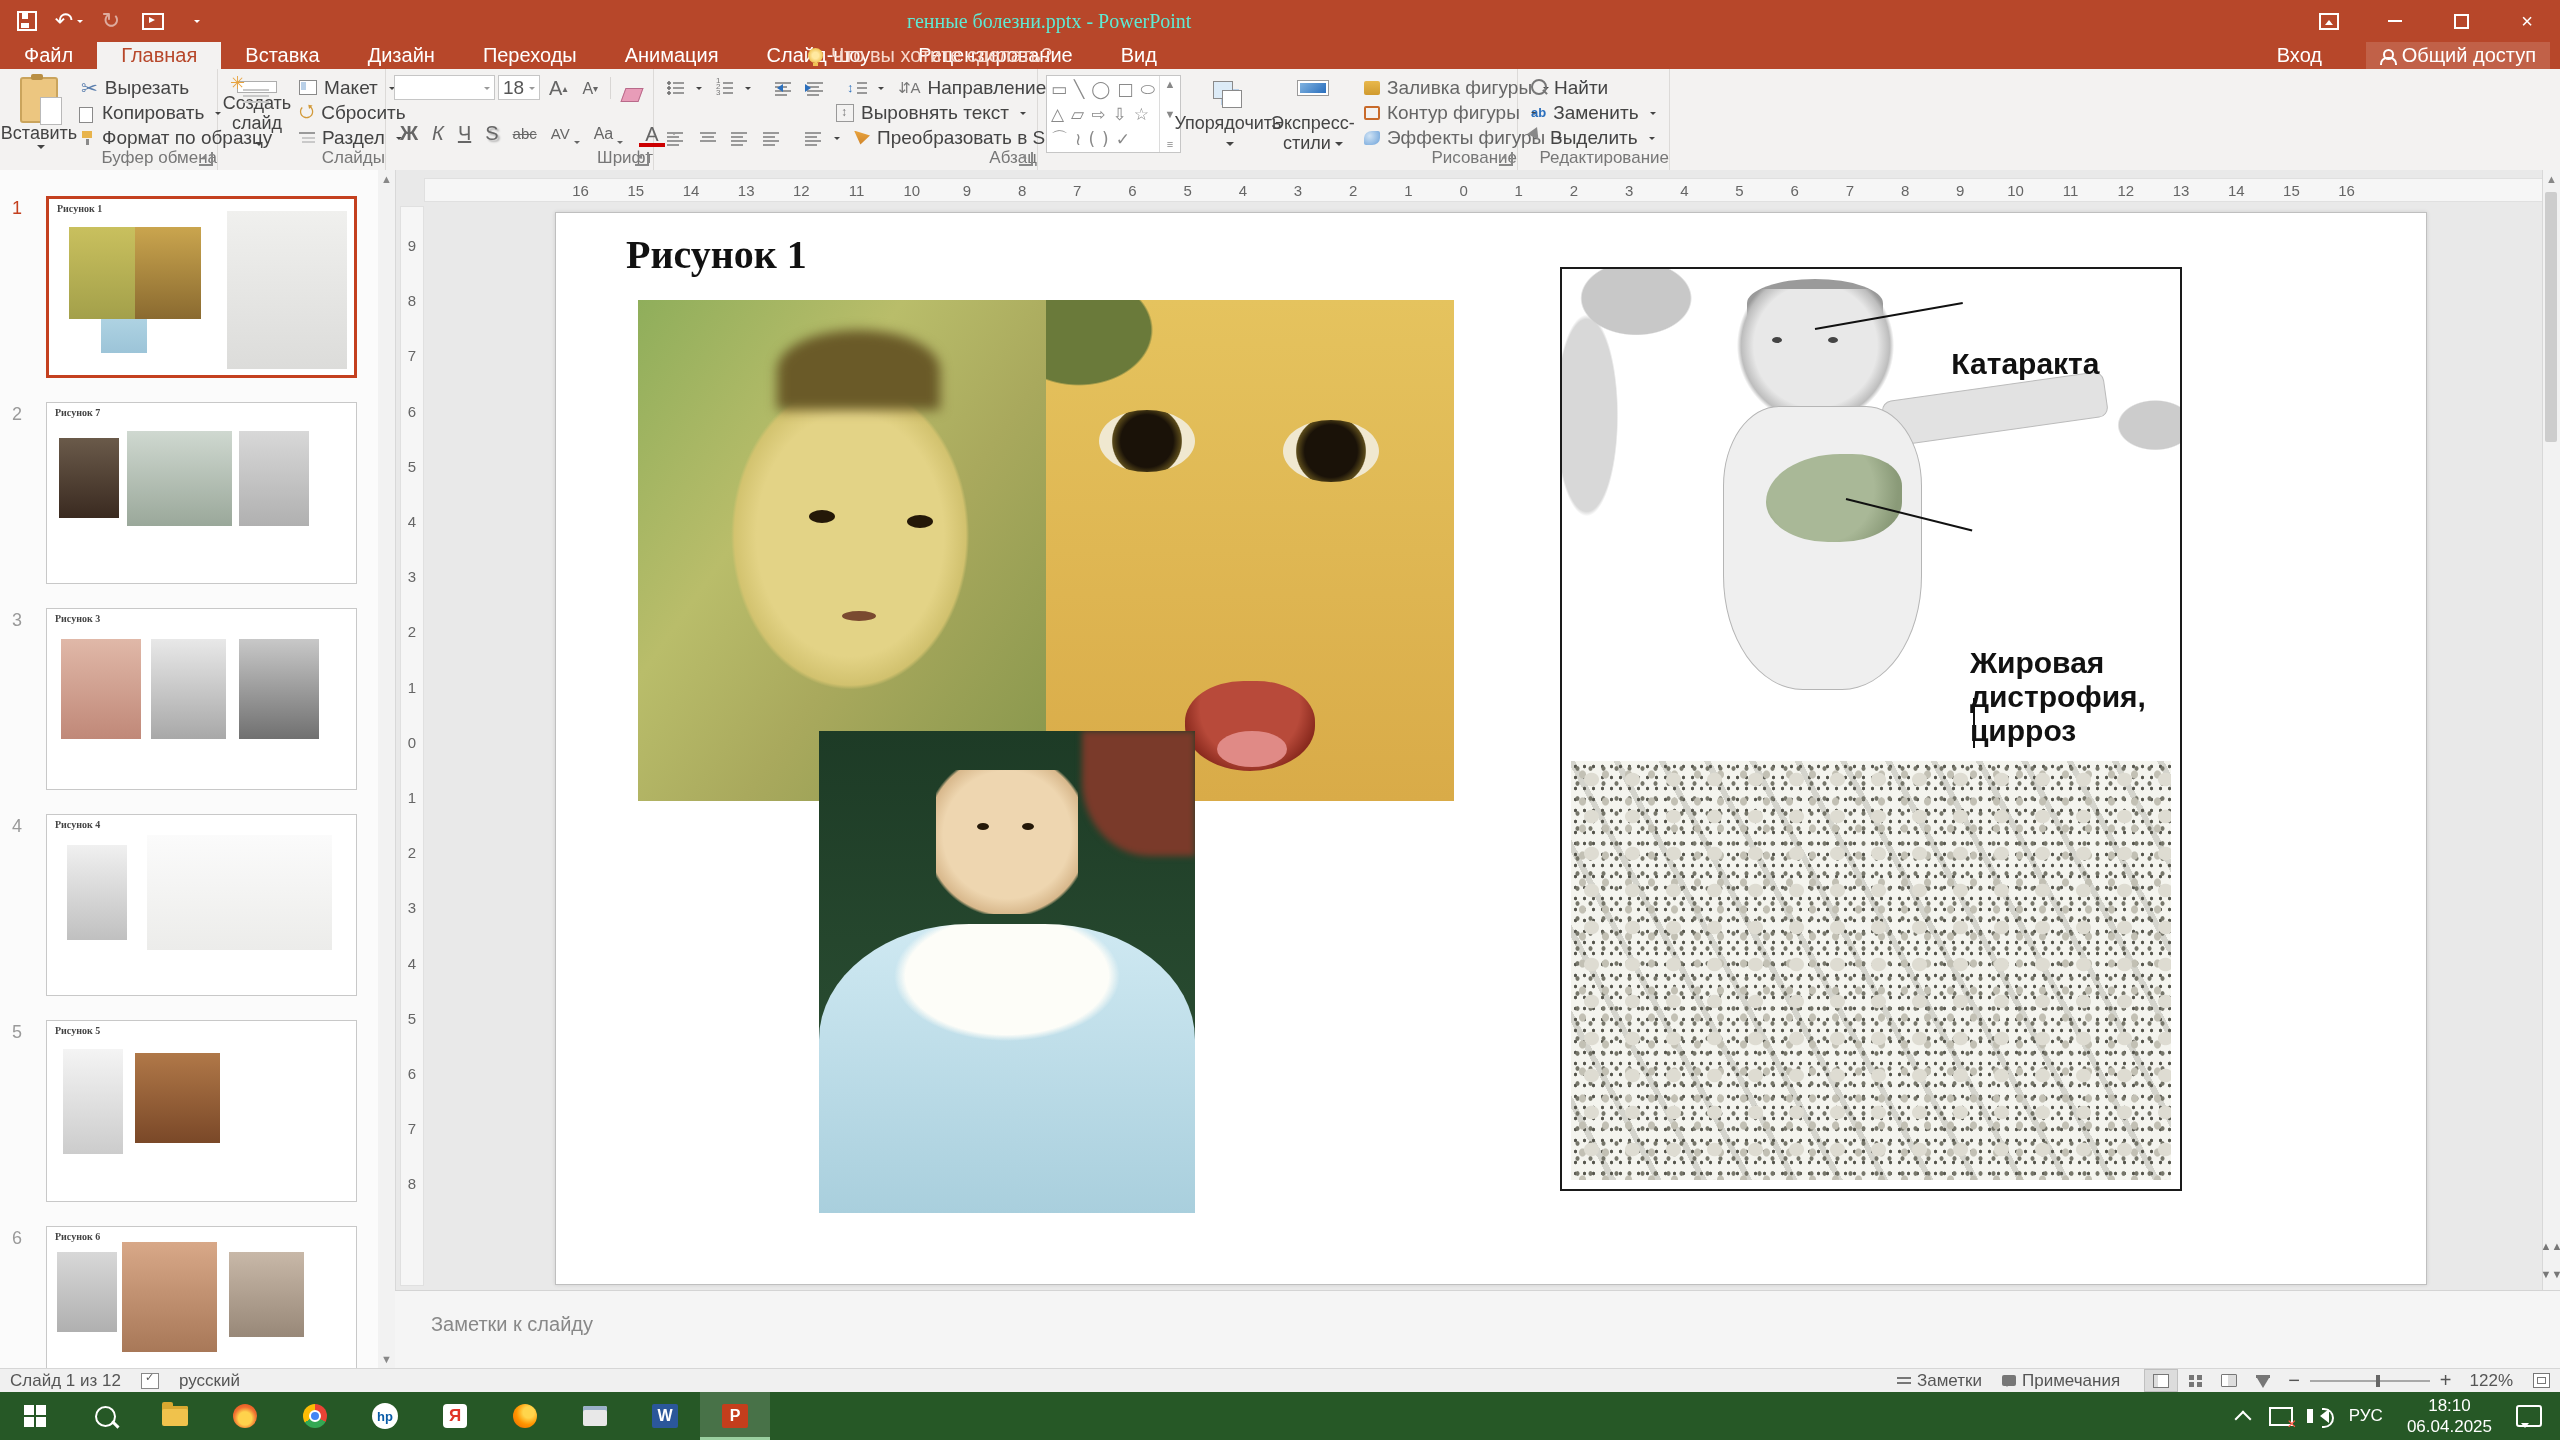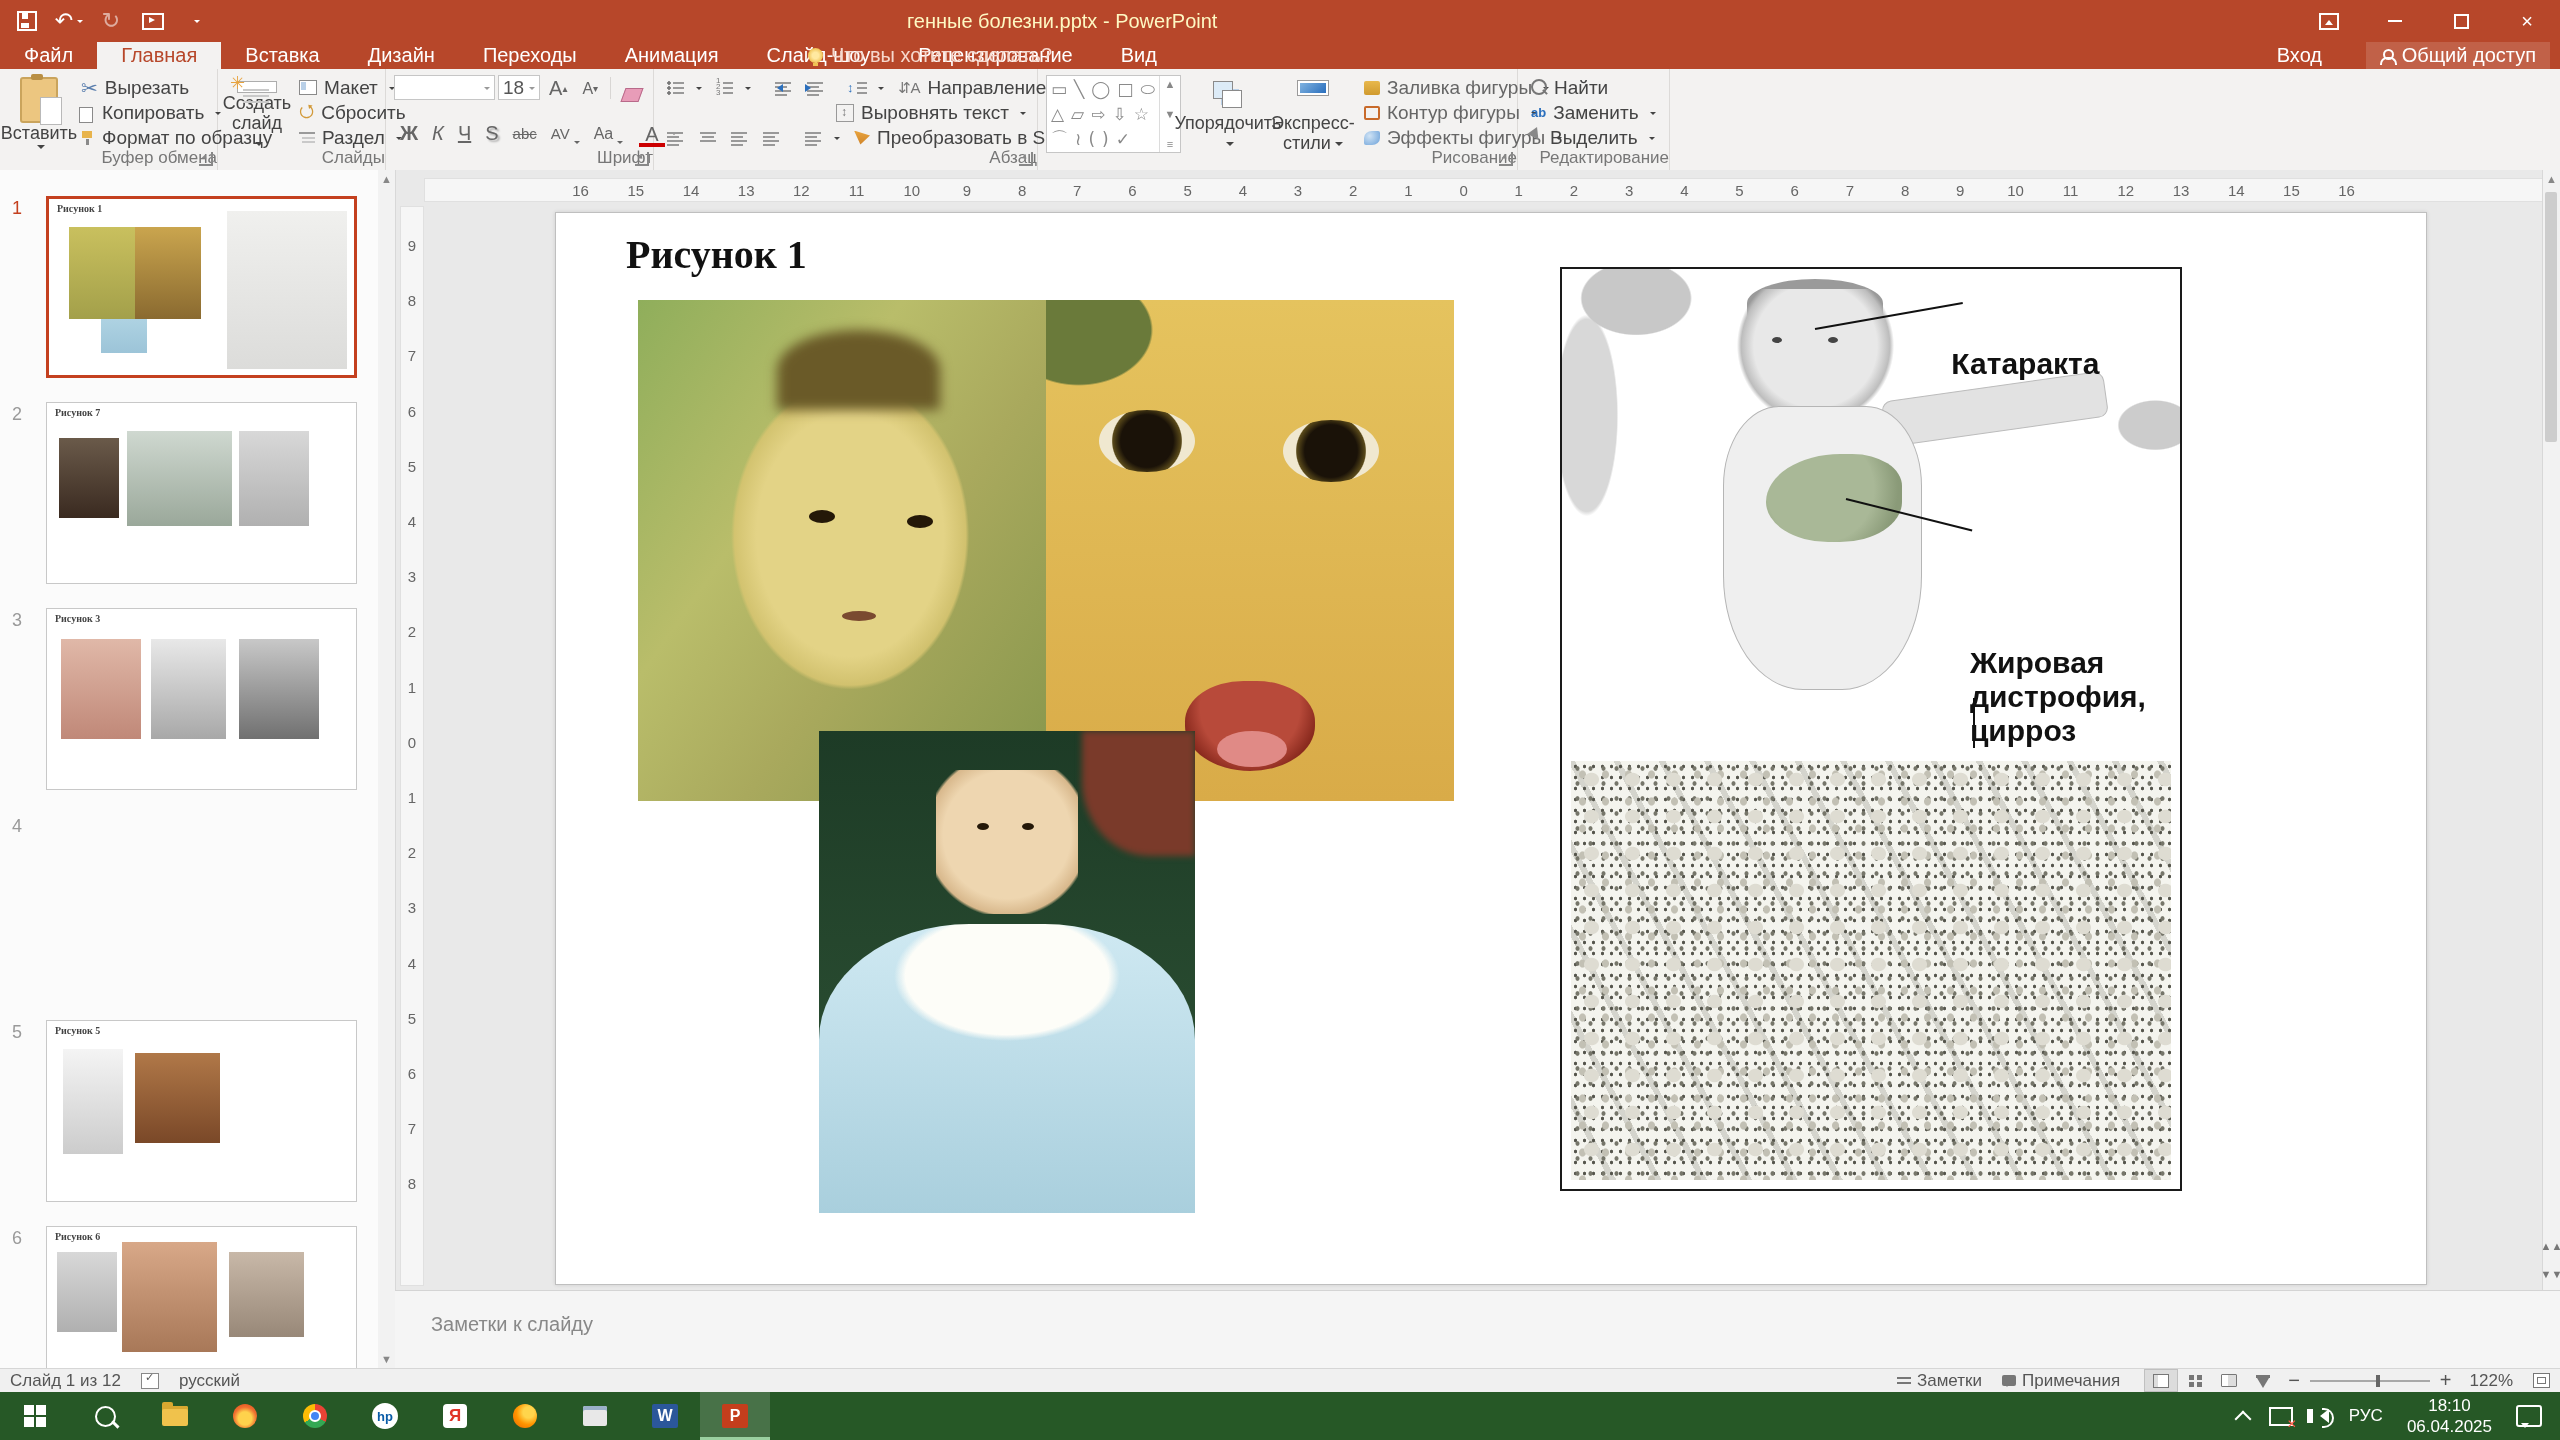--- a/index.html
+++ b/index.html
@@ -12,21 +12,21 @@
   .qat .qbtn{display:flex;align-items:center;justify-content:center;width:26px;height:26px;color:#fff;font-size:19px;}
   .ic-save{width:16px;height:16px;border:2px solid #fff;position:relative;}
   .ic-save:before{content:"";position:absolute;left:3px;top:0;width:6px;height:6px;background:#fff;}
   .ic-save:after{content:"";position:absolute;left:2px;bottom:1px;width:8px;height:5px;background:#fff;}
   .ic-undo,.ic-redo{font-size:22px;line-height:22px;}
   .dim{opacity:.55;}
   .ic-present{width:18px;height:13px;border:2px solid #fff;position:relative;}
   .ic-present:after{content:"";position:absolute;left:5px;top:2px;border:3px solid transparent;border-left:6px solid #fff;}
   .car{display:inline-block;width:0;height:0;border:4px solid transparent;border-top-color:currentColor;margin-left:4px;vertical-align:middle;position:relative;top:2px;}
   .car.small{border-width:3px;}
-  .win-title{position:absolute;left:907px;top:10px;font-size:20px;color:#fef9c3;white-space:nowrap;}
+  .win-title{position:absolute;left:907px;top:10px;font-size:20px;color:#5eead4;white-space:nowrap;font-family:Liberation Serif, serif;}
   .wctrl{position:absolute;right:0;top:0;display:flex;height:42px;}
   .wbtn{width:66px;height:42px;display:flex;align-items:center;justify-content:center;color:#fff;font-size:20px;}
   .ic-ribopts{width:16px;height:13px;border:2px solid #fff;position:relative;}
   .ic-ribopts:after{content:"";position:absolute;left:4px;top:1px;border:4px solid transparent;border-bottom:5px solid #fff;}
   .ic-min{width:14px;height:2px;background:#fff;}
   .ic-restore{width:11px;height:11px;border:2px solid #fff;position:relative;background:#B7472A;}
   .ic-restore:before{content:"";position:absolute;left:2px;top:-5px;width:11px;height:11px;border:2px solid #fff;z-index:-1;}
   
   .tabrow{position:absolute;left:0;top:42px;width:2560px;height:27px;background:#B7472A;display:flex;align-items:stretch;}
   .tab{padding:0 24px;display:flex;align-items:center;font-size:20px;color:#fff;white-space:nowrap;}
@@ -605,20 +605,24 @@
           <div class="thumb-row">
             <span class="thumb-num">3</span>
             <div class="thumb-box">
               <div class="thumb-art art3"></div>
               <span class="thumb-caption">Рисунок 3</span>
             </div>
           </div>
 
           <div class="thumb-row">
             <span class="thumb-num">4</span>
+            <div class="thumb-box">
+              <div class="thumb-art art4"></div>
+              <span class="thumb-caption">Рисунок 4</span>
+            </div>
           </div>
 
           <div class="thumb-row">
             <span class="thumb-num">5</span>
             <div class="thumb-box">
               <div class="thumb-art art5"></div>
               <span class="thumb-caption">Рисунок 5</span>
             </div>
           </div>
 

